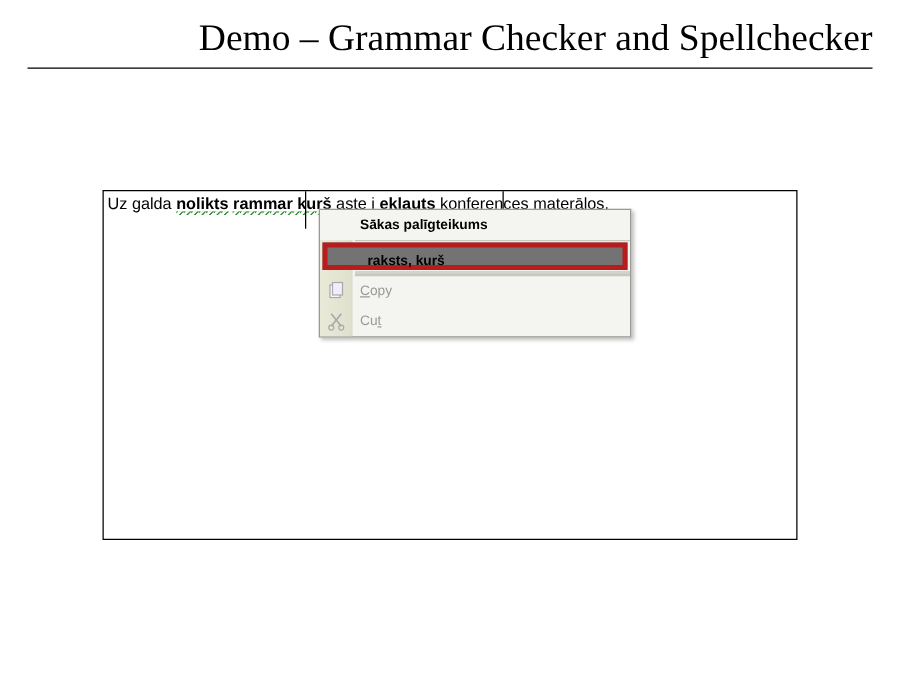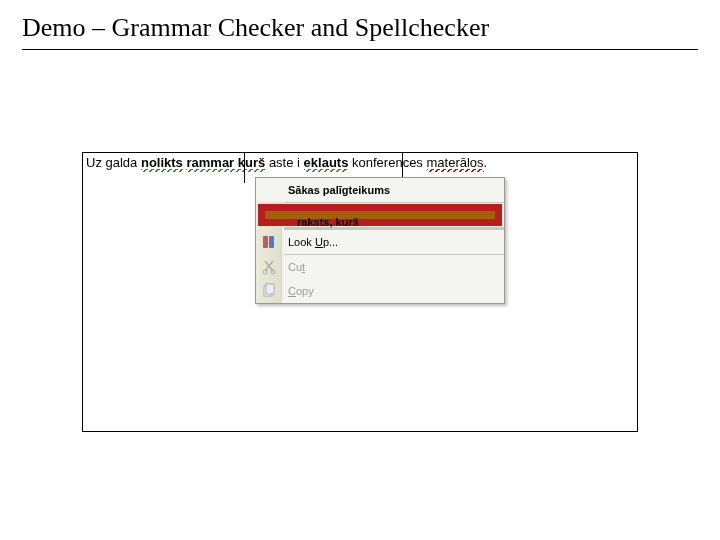--- a/index.html
+++ b/index.html
@@ -6,24 +6,25 @@
   body {
     margin: 0;
     width: 720px;
     height: 540px;
     background: #fff;
     font-family: "Times New Roman", serif;
     position: relative;
     overflow: hidden;
   }
   .title {
-    font-size: 26px;
+    font-size: 30px;
     padding: 12px 22px 4px 22px;
     line-height: 1.25;
     color: #000;
+    text-align: right;
   }
   .title-underline {
     height: 1px;
     background: #000;
     margin: 0 22px 0 22px;
   }
   .doc-area {
     position: absolute;
     left: 82px;
     top: 152px;
@@ -61,21 +62,21 @@
     height: 18px;
     background: #000;
     position: absolute;
     top: 1px;
   }
   .caret1 { left: 158px; height: 30px; top: -2px;}
   .caret2 { left: 316px; height: 30px; top: -2px;}
   .context-menu {
     position: absolute;
     left: 172px;
-    top: 24px;
+    top: 14px;
     width: 250px;
     background: #f4f4f0;
     border: 1px solid #9a9a92;
     box-shadow: 2px 2px 3px rgba(0,0,0,0.25);
     font-family: Tahoma, Arial, sans-serif;
     font-size: 11px;
   }
   .menu-iconcol {
     position: absolute;
     left: 0;
@@ -91,22 +92,22 @@
     line-height: 24px;
     padding-left: 32px;
     color: #000;
     cursor: default;
   }
   .menu-header {
     font-weight: bold;
     background: #f4f4f0;
   }
   .menu-highlight {
-    background: #a16207;
-    border: 7px solid #b91c1c;
+    background: #737373;
+    border: 4px solid #b91c1c;
     margin: 1px 2px;
     height: 22px;
     line-height: 22px;
     font-weight: bold;
   }
   .menu-sep {
     height: 1px;
     margin-left: 28px;
     background: #c8c8be;
   }
@@ -149,47 +150,38 @@
     <div class="menu-item menu-header">Sākas palīgteikums</div>
     <div class="menu-sep"></div>
 
     <div class="menu-item menu-highlight">raksts, kurš</div>
     <div class="menu-sep"></div>
 
     <div class="menu-sep"></div>
 
     <div class="menu-sep"></div>
 
-    <div class="menu-item">
+    <div class="menu-sep"></div>
+
+    <div class="menu-item disabled">
       <span class="icon">
         <svg viewBox="0 0 16 16">
-            <rect x="2" y="2" width="5" height="12" fill="#c55" rx="1"></rect>
-            <rect x="8" y="2" width="5" height="12" fill="#57c" rx="1"></rect>
+            <rect x="3" y="3" width="8" height="10" fill="#fff" stroke="#aaa"></rect>
+            <rect x="5" y="1" width="8" height="10" fill="#eef" stroke="#aaa"></rect>
           </svg>
       </span>
-      <span>Look </span><span class="ul">U</span><span>p...</span>
+      <span class="ul">C</span><span>opy</span>
     </div>
-    <div class="menu-sep"></div>
 
     <div class="menu-item disabled">
       <span class="icon">
         <svg viewBox="0 0 16 16">
             <path d="M4 2l8 10M12 2l-8 10" stroke="#aaa" stroke-width="1.4"></path>
             <circle cx="4" cy="13" r="2" fill="none" stroke="#aaa"></circle>
             <circle cx="12" cy="13" r="2" fill="none" stroke="#aaa"></circle>
           </svg>
       </span>
       <span>Cu</span><span class="ul">t</span>
     </div>
 
-    <div class="menu-item disabled">
-      <span class="icon">
-        <svg viewBox="0 0 16 16">
-            <rect x="3" y="3" width="8" height="10" fill="#fff" stroke="#aaa"></rect>
-            <rect x="5" y="1" width="8" height="10" fill="#eef" stroke="#aaa"></rect>
-          </svg>
-      </span>
-      <span class="ul">C</span><span>opy</span>
-    </div>
-
   </div>
 
 </div>
 
 </body></html>

